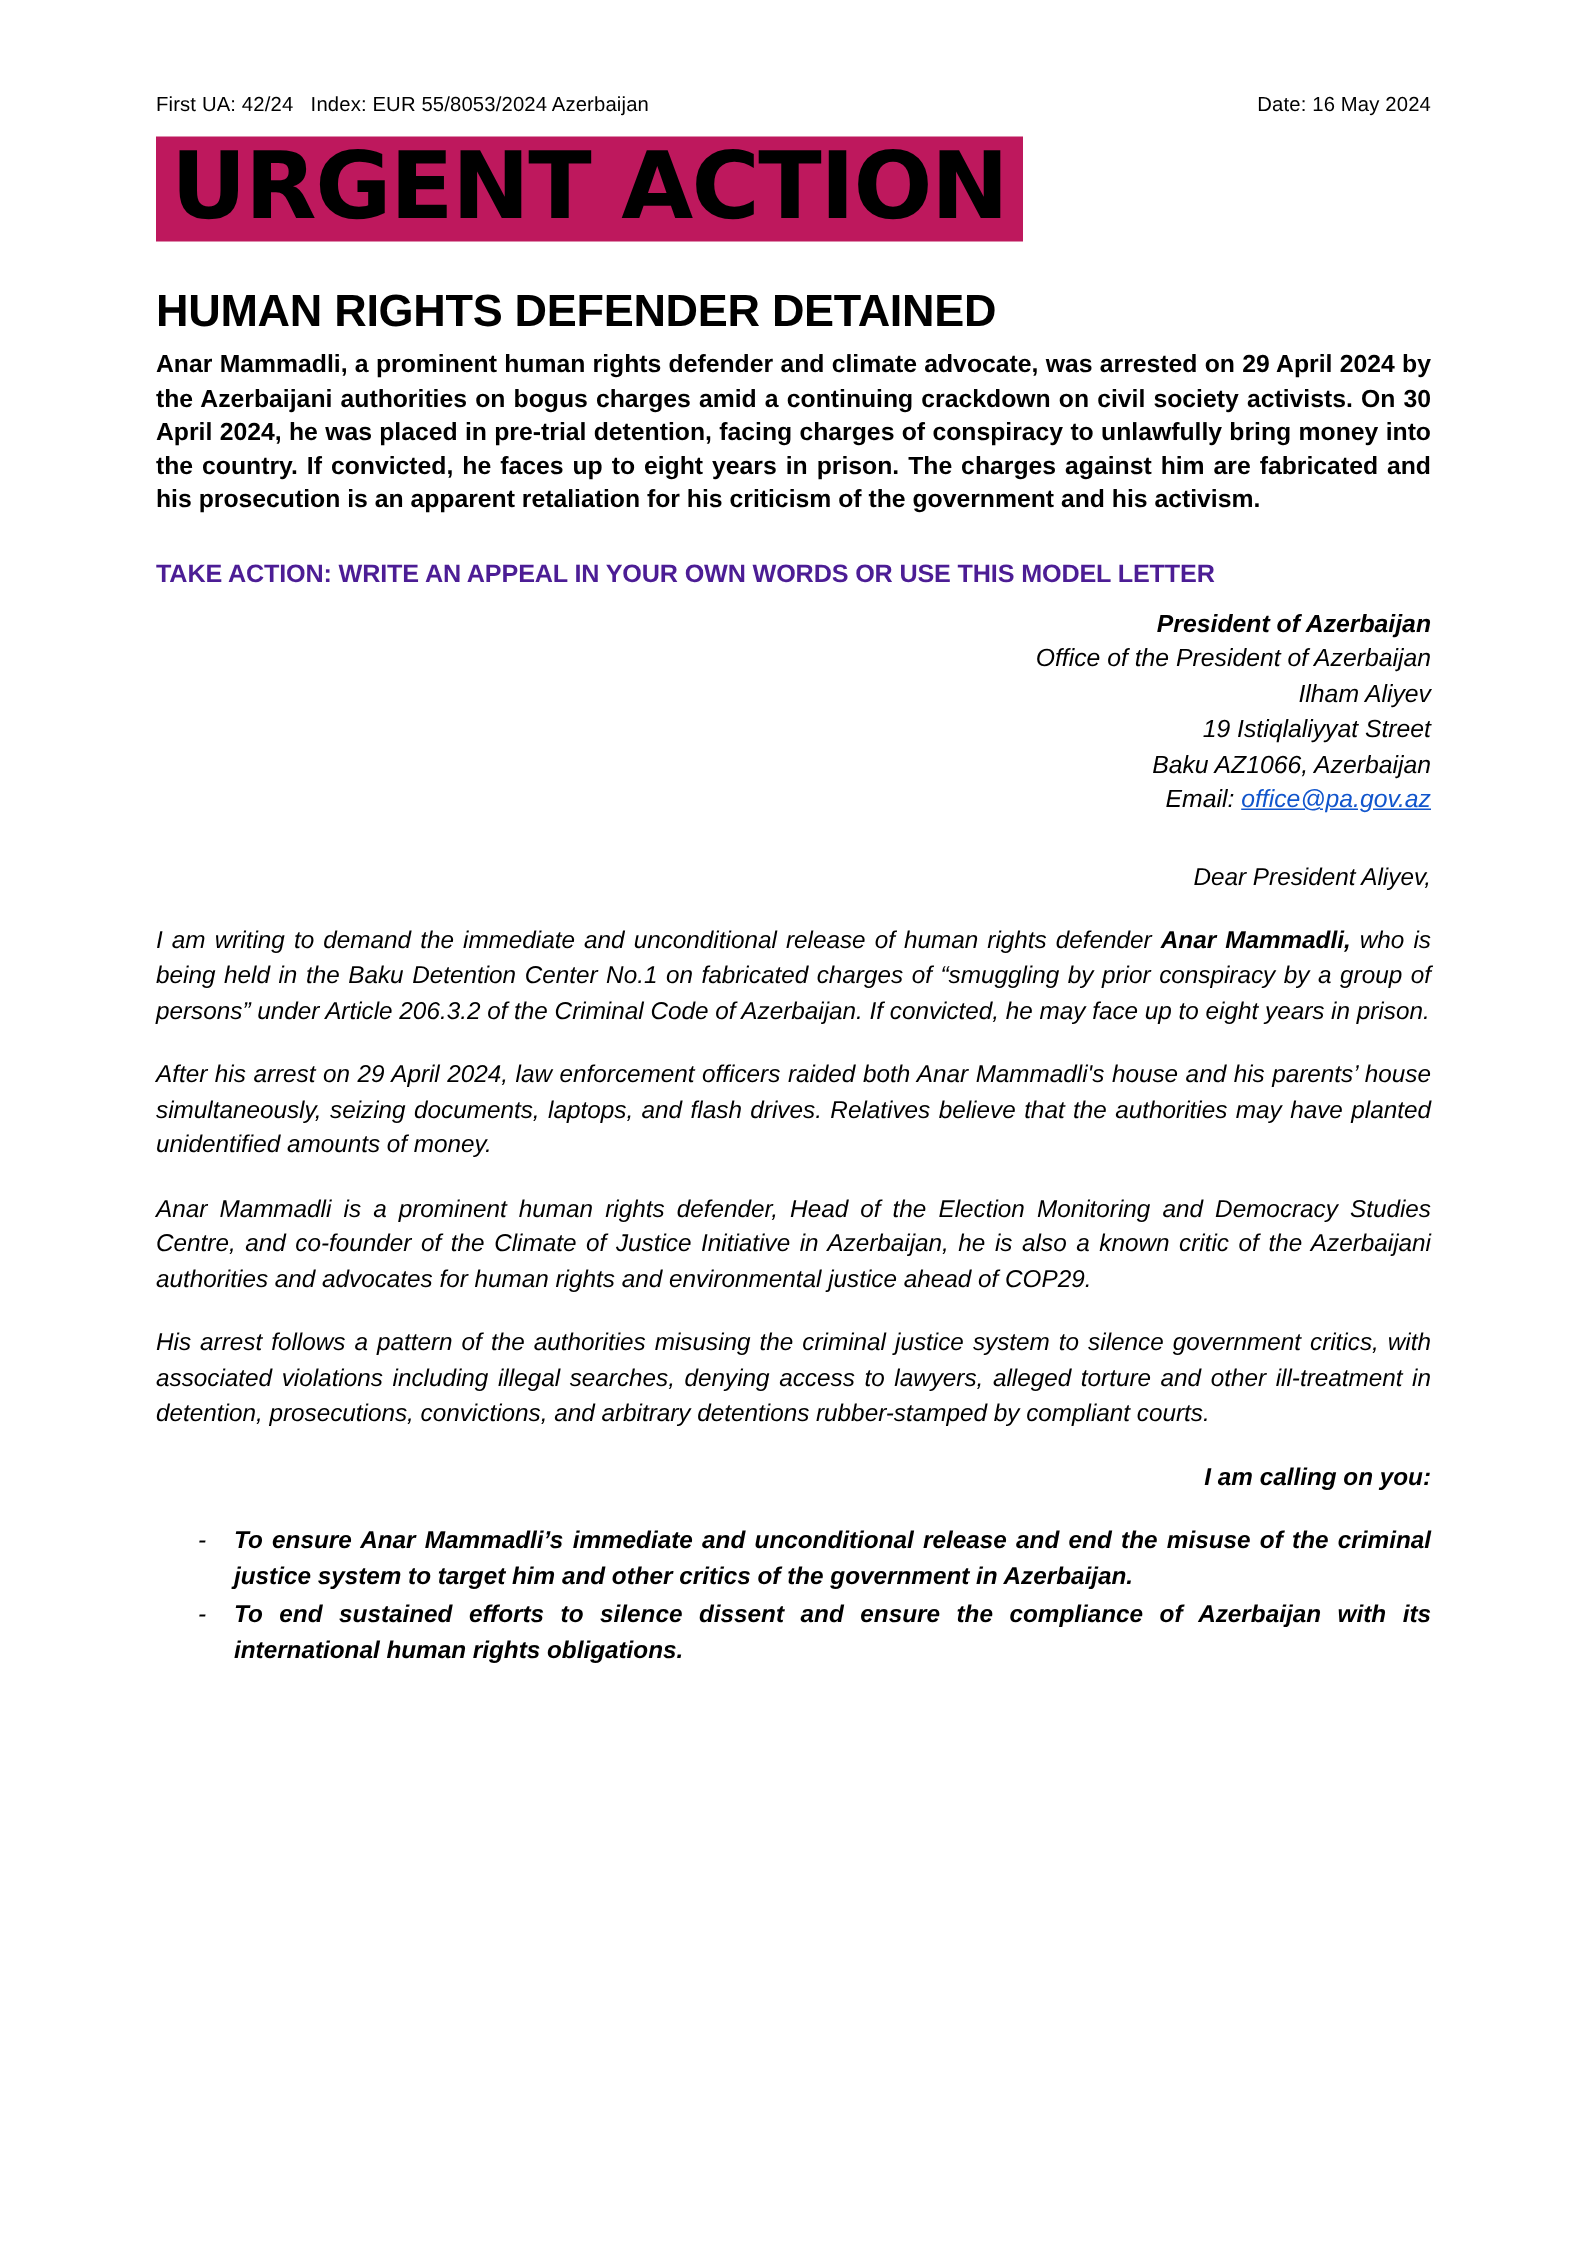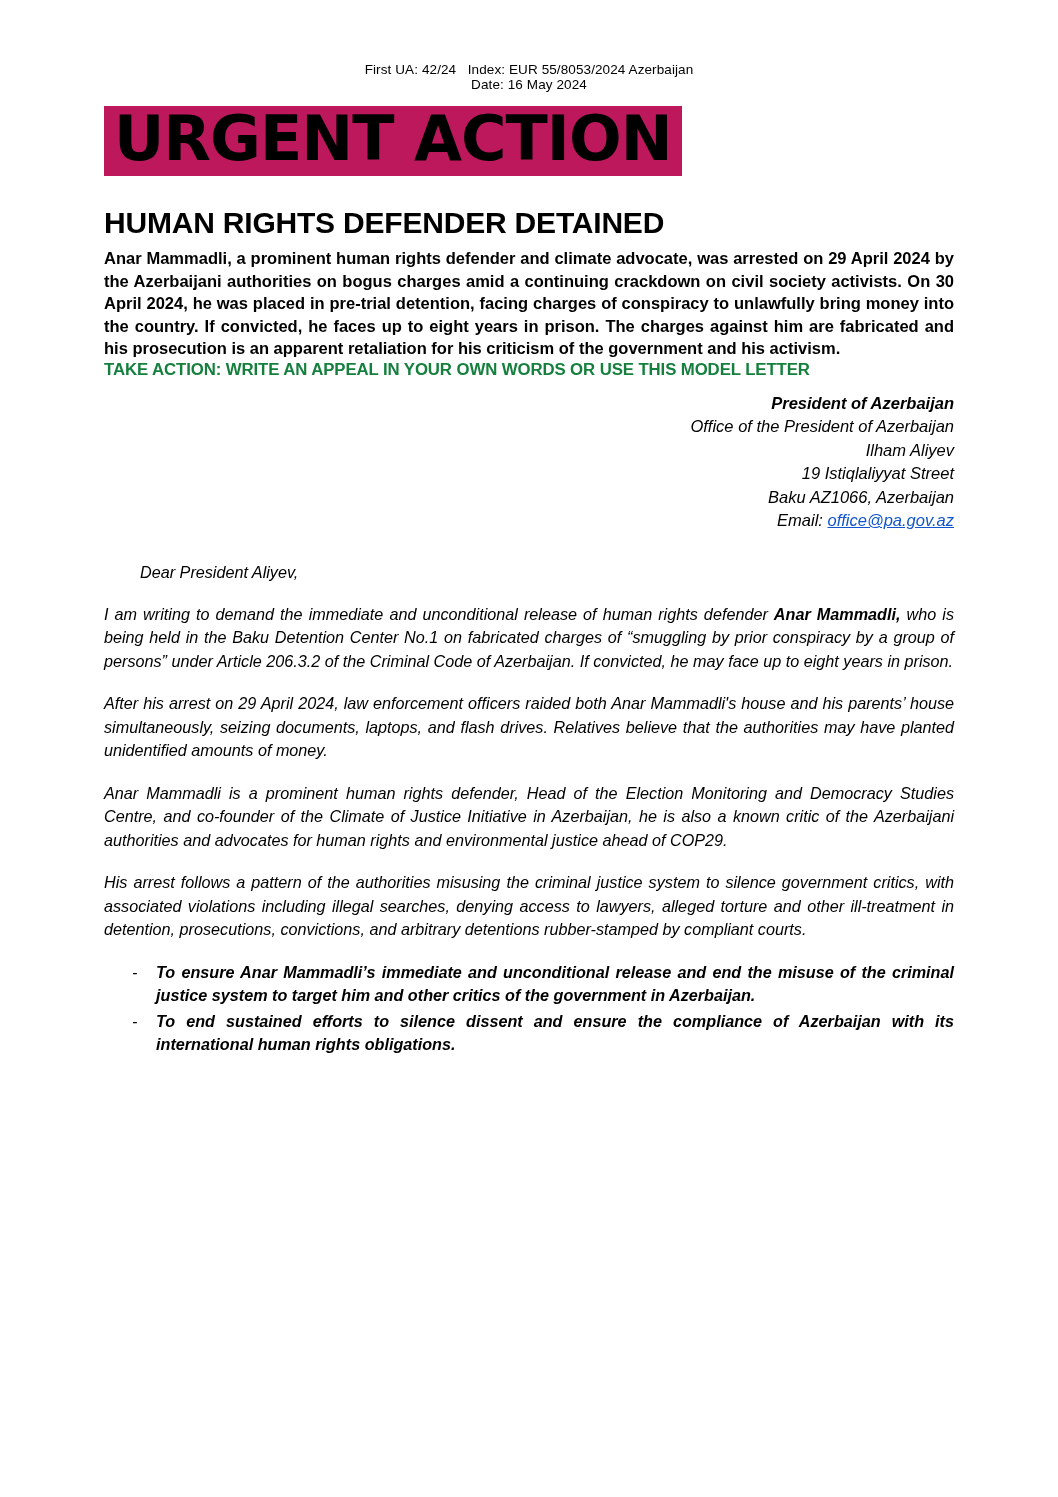--- a/index.html
+++ b/index.html
@@ -16,24 +16,23 @@
     height: 1497px;
     position: relative;
     background: #ffffff;
     box-sizing: border-box;
     padding: 62px 104px 0 104px;
     overflow: hidden;
   }
   .header-row {
     display: flex;
     justify-content: space-between;
-    align-items: center;
+    align-items: flex-start;
     font-size: 13.5px;
     letter-spacing: 0.1px;
-    flex-direction: column;
   }
   .header-left {
     white-space: pre;
   }
   .header-right {
     white-space: pre;
   }
   .ua-banner {
     margin-top: 14px;
     background: #be185d;
@@ -57,21 +56,22 @@
   }
   .lede {
     margin-top: 7px;
     font-size: 16.5px;
     font-weight: bold;
     line-height: 1.37;
     text-align: justify;
     text-justify: inter-word;
   }
   .take-action {
-    color: #15803d;
+    margin-top: 28px;
+    color: #4c1d95;
     font-weight: bold;
     font-size: 16.8px;
     letter-spacing: -0.1px;
   }
   .address-block {
     margin-top: 12px;
     text-align: right;
     font-style: italic;
     font-size: 16.5px;
     line-height: 1.42;
@@ -88,21 +88,21 @@
     font-style: italic;
     font-size: 16.2px;
     line-height: 1.45;
   }
   .letter p {
     margin: 0 0 19px 0;
     text-align: justify;
     text-justify: inter-word;
   }
   .letter p.nojust {
-    text-align: left;
+    text-align: right;
     margin-left: 36px;
   }
   .letter b {
     font-weight: bold;
   }
   .calling {
     margin: 0 0 2px 0;
     font-weight: bold;
     font-style: italic;
     font-size: 16.2px;
@@ -170,20 +170,21 @@
     <p class="nojust">Dear President Aliyev,</p>
 
     <p><span>I am writing to demand the immediate and unconditional release of human rights defender </span><b>Anar Mammadli,</b><span> who is being held in the Baku Detention Center No.1 on fabricated charges of “smuggling by prior conspiracy by a group of persons” under Article 206.3.2 of the Criminal Code of Azerbaijan. If convicted, he may face up to eight years in prison.</span></p>
 
     <p>After his arrest on 29 April 2024, law enforcement officers raided both Anar Mammadli's house and his parents’ house simultaneously, seizing documents, laptops, and flash drives. Relatives believe that the authorities may have planted unidentified amounts of money.</p>
 
     <p>Anar Mammadli is a prominent human rights defender, Head of the Election Monitoring and Democracy Studies Centre, and co-founder of the Climate of Justice Initiative in Azerbaijan, he is also a known critic of the Azerbaijani authorities and advocates for human rights and environmental justice ahead of COP29.</p>
 
     <p>His arrest follows a pattern of the authorities misusing the criminal justice system to silence government critics, with associated violations including illegal searches, denying access to lawyers, alleged torture and other ill-treatment in detention, prosecutions, convictions, and arbitrary detentions rubber-stamped by compliant courts.</p>
 
+    <p class="calling nojust">I am calling on you:</p>
 
     <ul class="demands">
       <li>
         <span class="dash">-</span>
         <span>To ensure Anar Mammadli’s immediate and unconditional release and end the misuse of the criminal justice system to target him and other critics of the government in Azerbaijan.</span>
       </li>
       <li>
         <span class="dash">-</span>
         <span>To end sustained efforts to silence dissent and ensure the compliance of Azerbaijan with its international human rights obligations.</span>
       </li>

